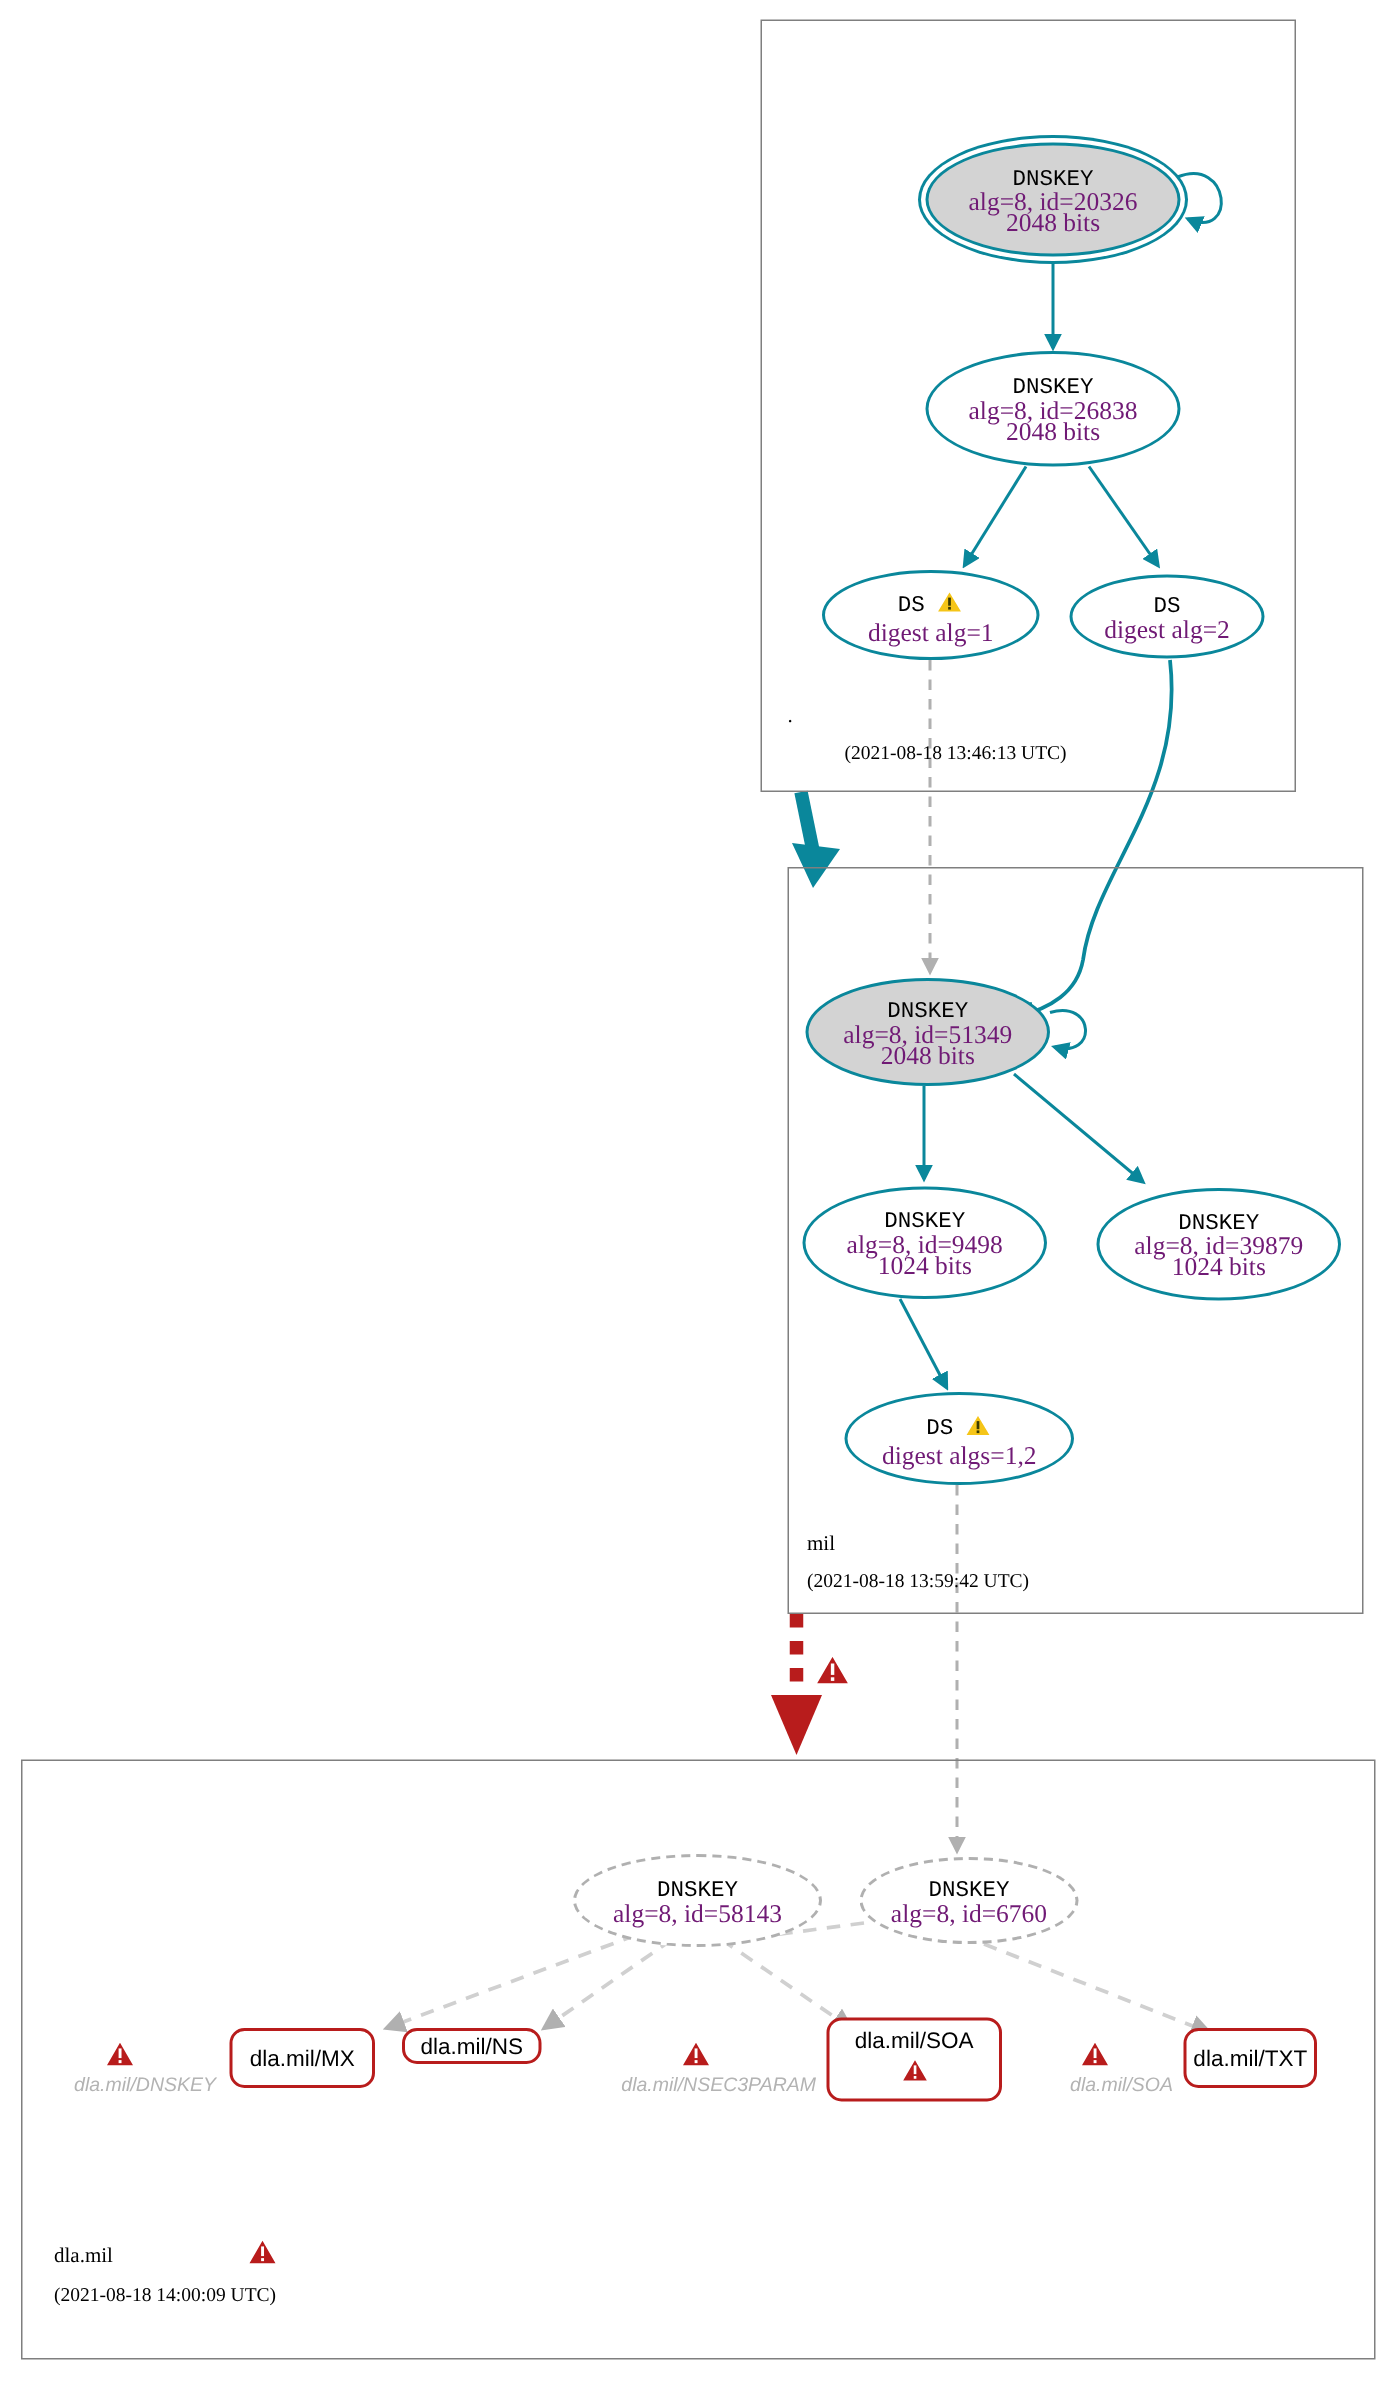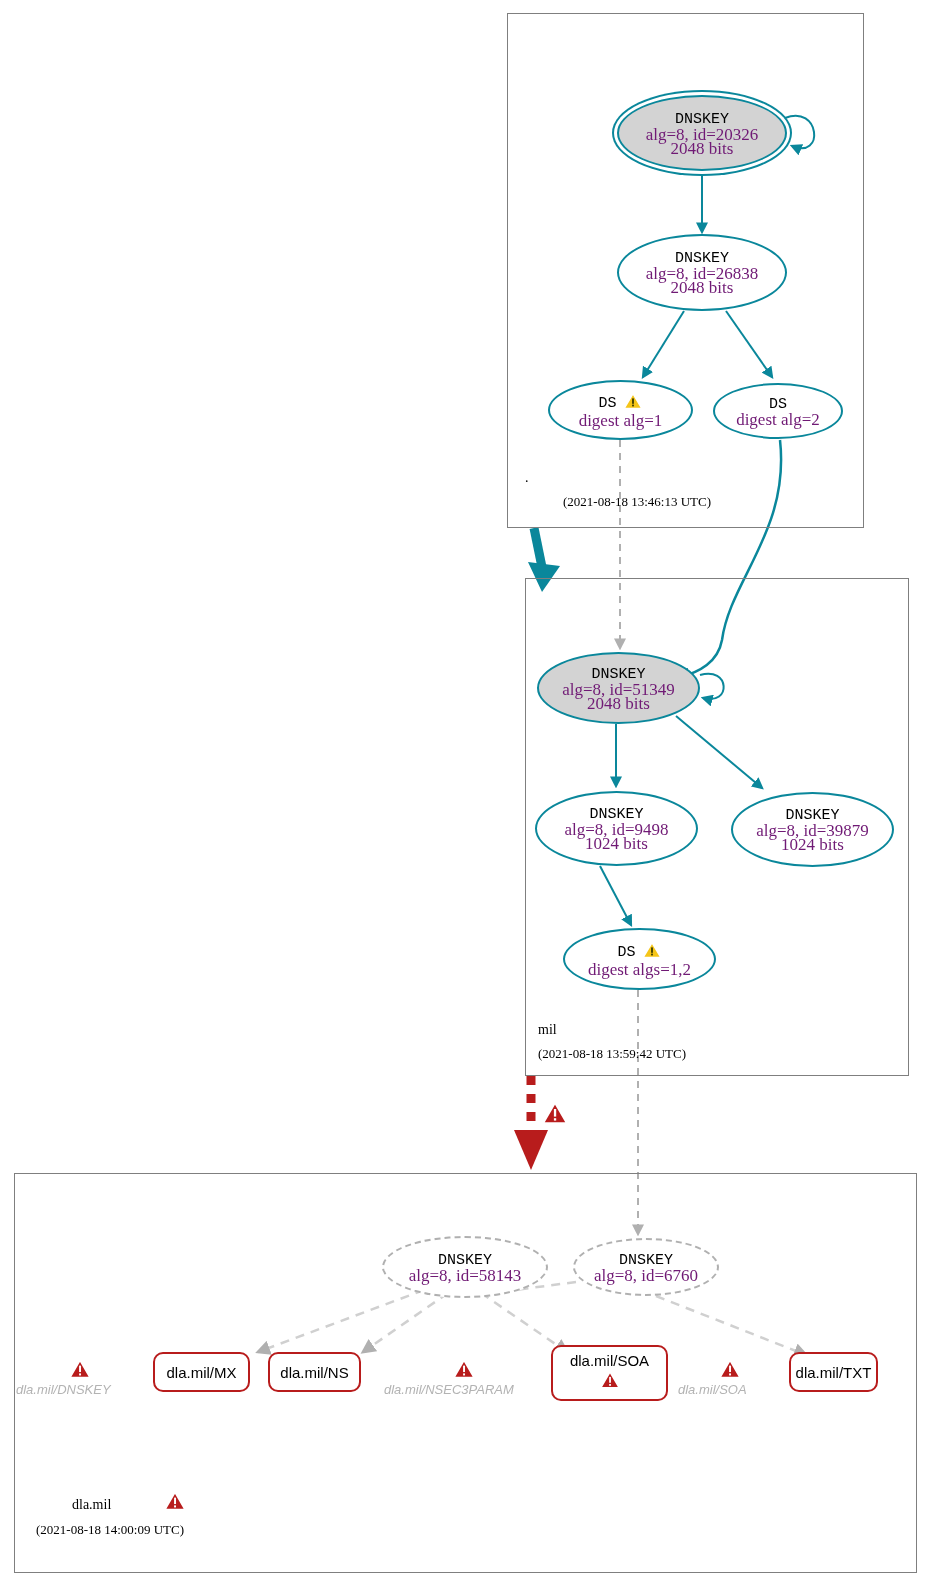--- a/index.html
+++ b/index.html
@@ -105,21 +105,21 @@
     color: #000000;
     white-space: nowrap;
   }
   .rr-ghost {
     position: absolute;
     font-family: "Liberation Sans", sans-serif;
     font-style: italic;
     font-size: 13px;
     color: #b3b3b3;
     white-space: nowrap;
-    text-align: left;
+    text-align: right;
   }
   .warn {
     position: absolute;
     display: inline-block;
   }
   .inline-warn {
     display: inline-block;
     vertical-align: middle;
   }
   .row-line {
@@ -299,21 +299,21 @@
 
   <div class="warn" style="left:541px; top:1100px;">
     <svg width="28" height="26" viewBox="0 0 28 26">
       <path d="M14 2 L26.5 23.5 L1.5 23.5 Z" fill="#b81c1c" stroke="#ffffff" stroke-width="2.6" stroke-linejoin="round"></path>
       <rect x="12.9" y="9" width="2.3" height="7.6" fill="#ffffff"></rect>
       <rect x="12.9" y="18.2" width="2.3" height="2.4" fill="#ffffff"></rect>
     </svg>
   </div>
 
   <div class="zone-box" style="left:14px; top:1173px; width:903px; height:400px;"></div>
-  <div class="zone-label" style="left:36px; top:1497px;margin-left:36px;">dla.mil</div>
+  <div class="zone-label" style="left:36px; top:1497px;">dla.mil</div>
   <div class="zone-time" style="left:36px; top:1522px;">(2021-08-18 14:00:09 UTC)</div>
   <div class="warn" style="left:163px; top:1490px;">
     <svg width="24" height="22" viewBox="0 0 28 26">
       <path d="M14 2 L26.5 23.5 L1.5 23.5 Z" fill="#b81c1c" stroke="#ffffff" stroke-width="2.6" stroke-linejoin="round"></path>
       <rect x="12.9" y="9" width="2.3" height="7.6" fill="#ffffff"></rect>
       <rect x="12.9" y="18.2" width="2.3" height="2.4" fill="#ffffff"></rect>
     </svg>
   </div>
 
   <div class="node ell-insecure" style="left:382px; top:1236px; width:166px; height:62px;">
@@ -332,21 +332,21 @@
       <rect x="12.9" y="9" width="2.3" height="7.6" fill="#ffffff"></rect>
       <rect x="12.9" y="18.2" width="2.3" height="2.4" fill="#ffffff"></rect>
     </svg>
   </div>
   <div class="rr-ghost" style="left:16px; top:1382px; width:128px;">dla.mil/DNSKEY</div>
 
   <div class="rr-box" style="left:153px; top:1352px; width:97px; height:40px;">
     <span class="lbl">dla.mil/MX</span>
   </div>
 
-  <div class="rr-box" style="left:268px; top:1352px; width:93px; height:40px;">
+  <div class="rr-box" style="left:268px; top:1352px; width:93px; height:24px;">
     <span class="lbl">dla.mil/NS</span>
   </div>
 
   <div class="warn" style="left:452px; top:1358px;">
     <svg width="24" height="22" viewBox="0 0 28 26">
       <path d="M14 2 L26.5 23.5 L1.5 23.5 Z" fill="#b81c1c" stroke="#ffffff" stroke-width="2.6" stroke-linejoin="round"></path>
       <rect x="12.9" y="9" width="2.3" height="7.6" fill="#ffffff"></rect>
       <rect x="12.9" y="18.2" width="2.3" height="2.4" fill="#ffffff"></rect>
     </svg>
   </div>

